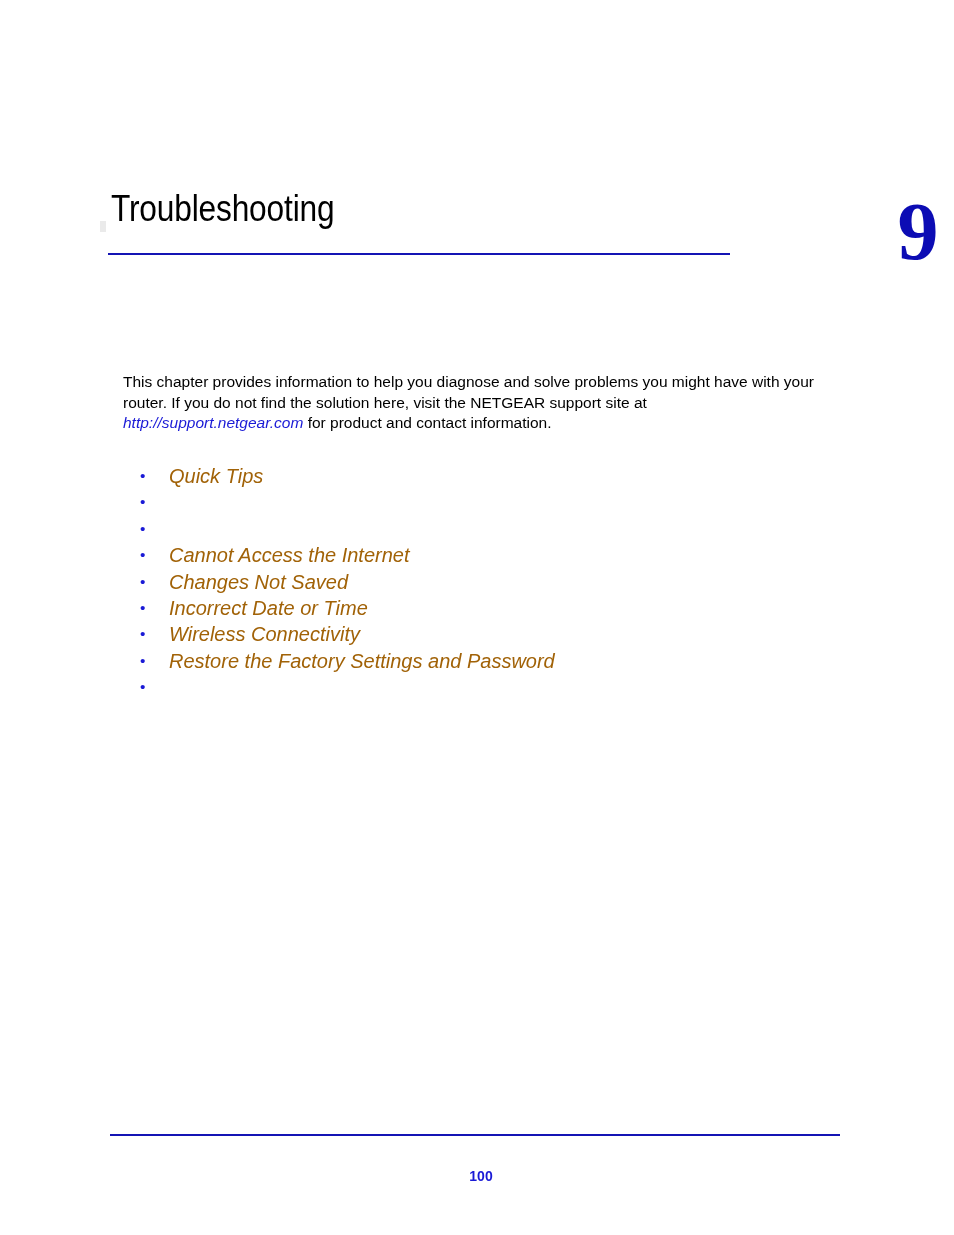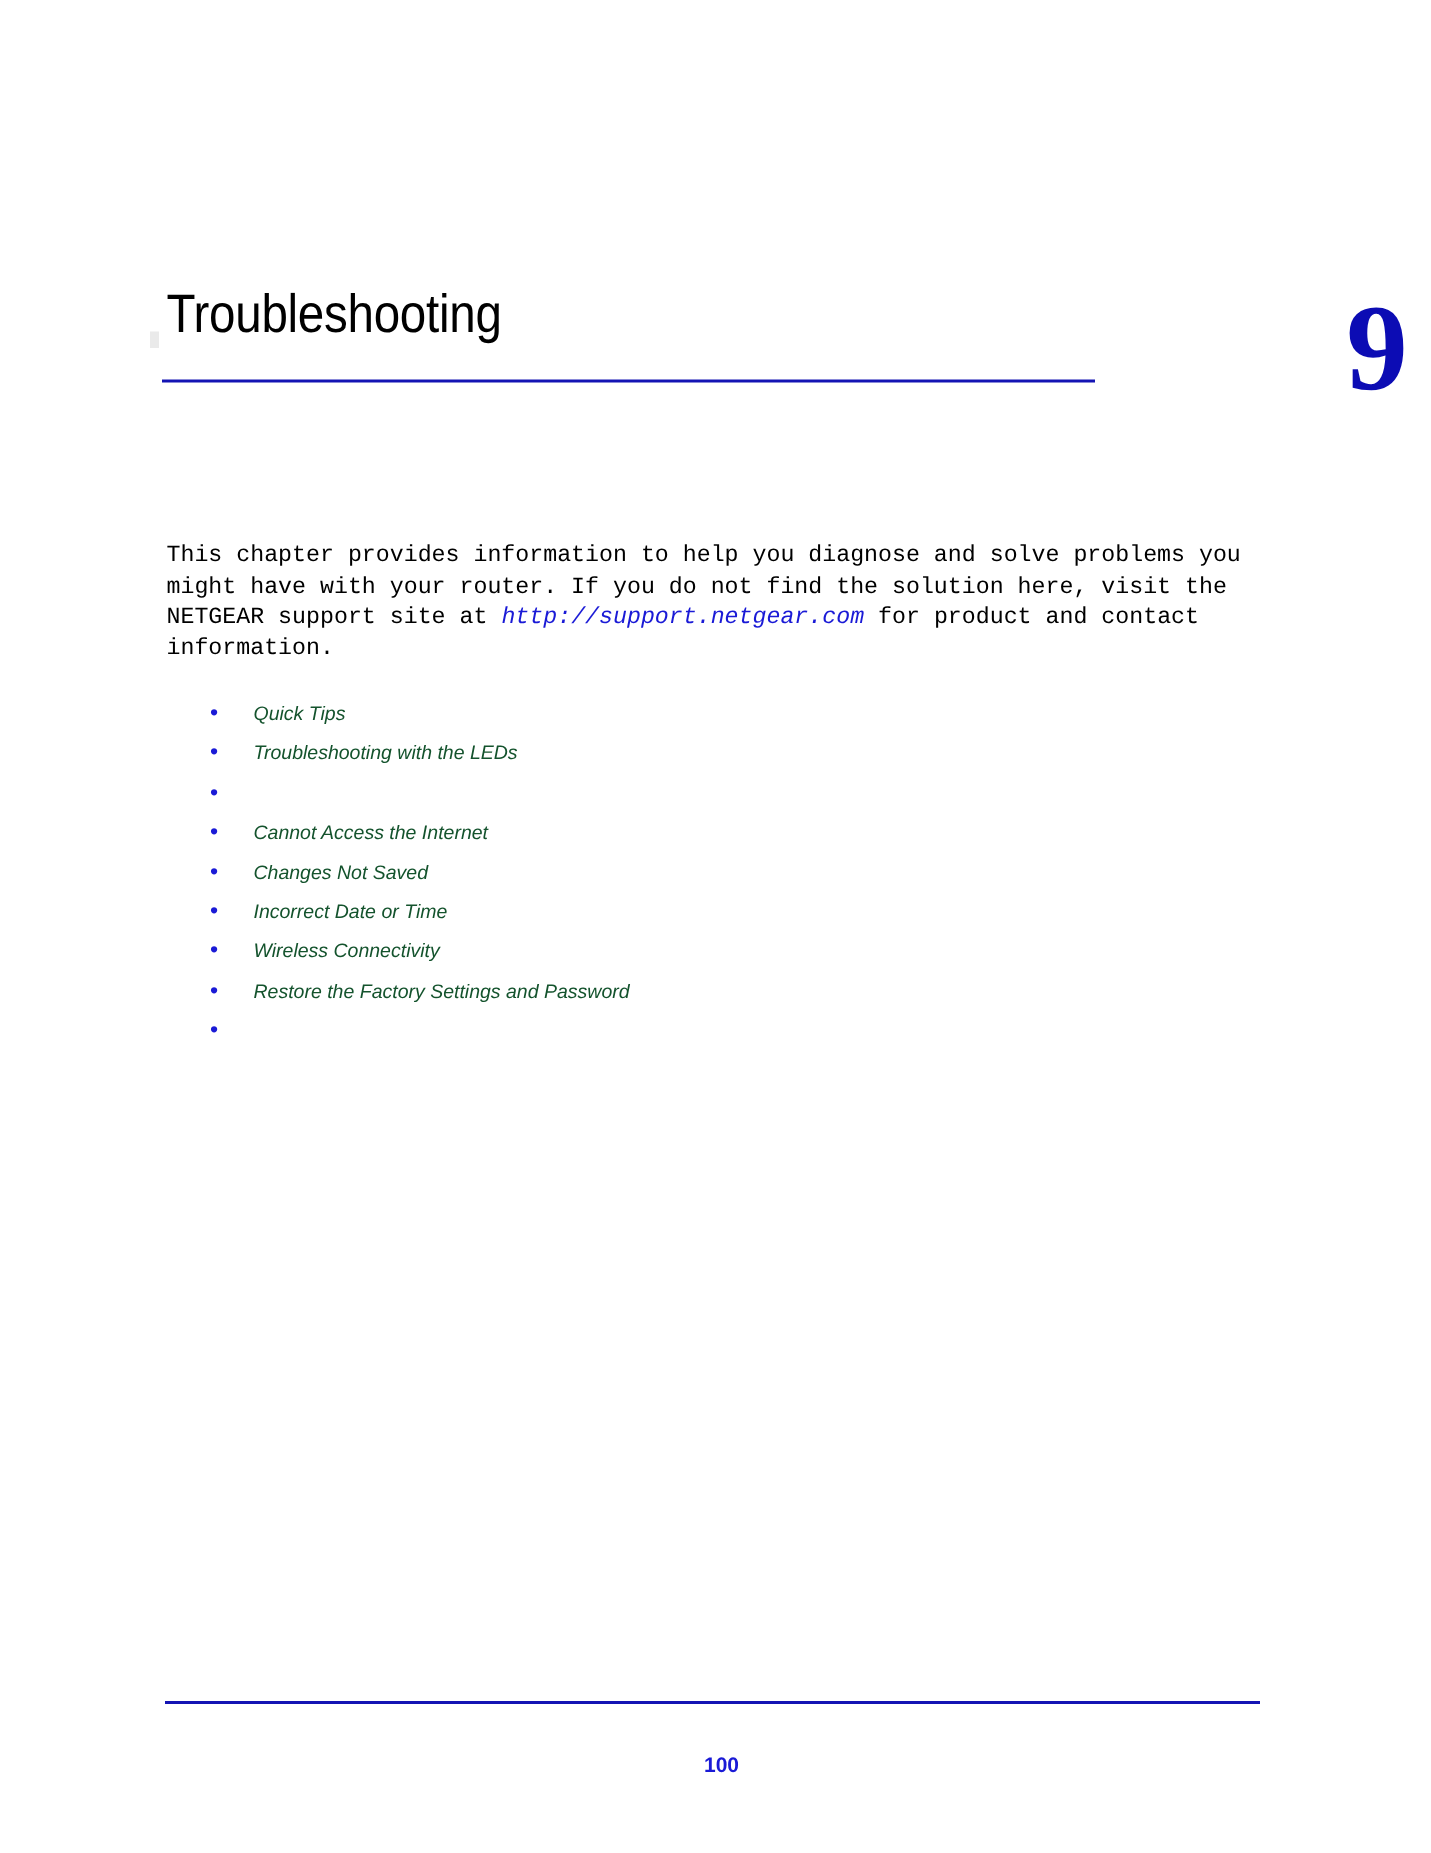--- a/index.html
+++ b/index.html
@@ -84,22 +84,21 @@
     position: absolute;
     left: 111px;
     top: 360px;
     width: 730px;
     font-size: 15.5px;
     line-height: 20.5px;
     color: #000000;
   }
 
   .intro p {
-    margin: 0;
-    font-family: Liberation Mono, monospace;
+    margin: 12px;
   }
 
   .intro .para-gap {
     margin-top: 19px;
   }
 
   .link {
     color: #1a1ad6;
     font-style: italic;
     text-decoration: none;
@@ -127,23 +126,23 @@
     color: #1a1ad6;
     font-size: 15.5px;
     line-height: 26.4px;
     text-align: left;
   }
 
   .section-link {
     position: absolute;
     left: 58px;
     top: 0;
-    color: #14532d;
+    color: #a16207;
     font-style: italic;
-    font-size: 13px;
+    font-size: 20px;
     line-height: 26.4px;
     text-decoration: none;
     white-space: nowrap;
   }
 
   
   .footer-rule {
     position: absolute;
     left: 110px;
     top: 1134px;
@@ -183,21 +182,20 @@
 
   <div class="section-list">
 
     <div class="section-item">
       <span class="bullet">•</span>
       <a class="section-link" href="#">Quick Tips</a>
     </div>
 
     <div class="section-item">
       <span class="bullet">•</span>
-      <a class="section-link" href="#">Troubleshooting with the LEDs</a>
     </div>
 
     <div class="section-item">
       <span class="bullet">•</span>
     </div>
 
     <div class="section-item">
       <span class="bullet">•</span>
       <a class="section-link" href="#">Cannot Access the Internet</a>
     </div>

